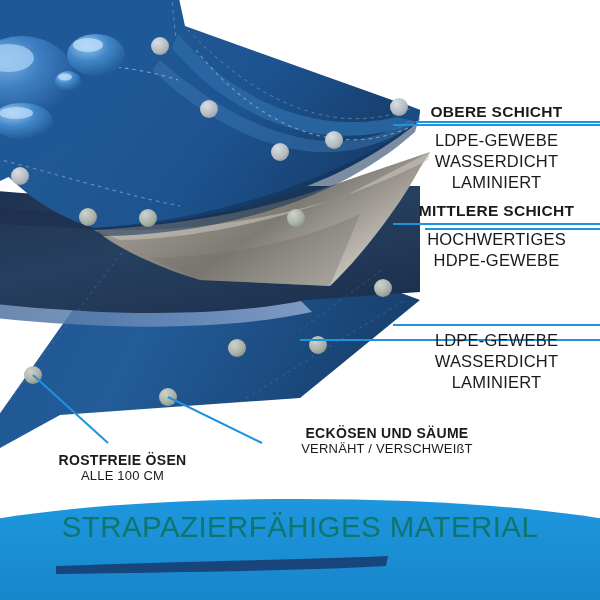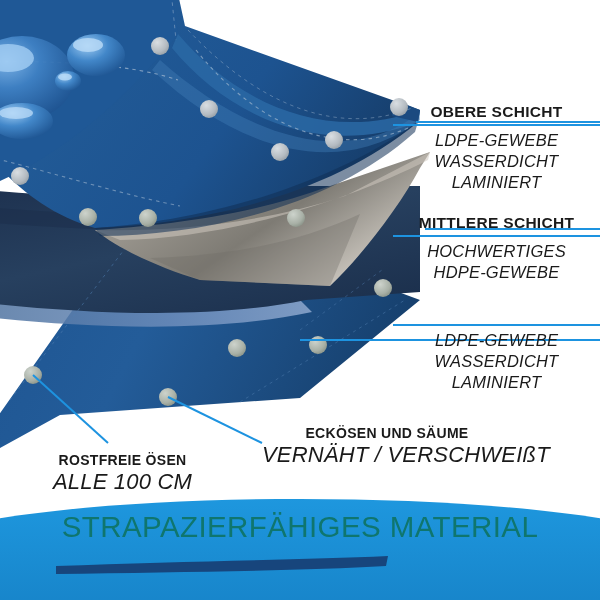--- a/index.html
+++ b/index.html
@@ -41,35 +41,34 @@
     background: #1d93e0;
     margin-top: 3px;
     margin-bottom: 4px;
   }
   .callout-body {
     font-size: 16.5px;
     font-weight: 400;
     line-height: 1.28;
     letter-spacing: 0.2px;
     white-space: nowrap;
-    font-style: italic;
   }
   .right-callout {
     width: 207px;
     left: 393px;
   }
   .right-callout .callout-title { text-align: center; }
   .right-callout .callout-body { text-align: center; }
 
   .bottom-callout .callout-title {
     font-size: 14px;
     font-weight: bold;
   }
   .bottom-callout .callout-body {
-    font-size: 22px;
+    font-size: 13px;
   }
 
   #banner-text {
     position: absolute;
     left: 0;
     top: 512px;
     width: 600px;
     text-align: center;
     color: #0f766e;
     z-index: 6;
@@ -256,21 +255,21 @@
   </svg>
 
   <div class="callout right-callout" style="top:103px;">
     <div class="callout-title">OBERE SCHICHT</div>
     <div class="callout-rule"></div>
     <div class="callout-body">LDPE-GEWEBE</div>
     <div class="callout-body">WASSERDICHT</div>
     <div class="callout-body">LAMINIERT</div>
   </div>
 
-  <div class="callout right-callout" style="top:214px;">
+  <div class="callout right-callout" style="top:202px;">
     <div class="callout-title">MITTLERE SCHICHT</div>
     <div class="callout-rule"></div>
     <div class="callout-body">HOCHWERTIGES</div>
     <div class="callout-body">HDPE-GEWEBE</div>
   </div>
 
   <div class="callout right-callout" style="top:321px;">
     <div class="callout-rule"></div>
     <div class="callout-body">LDPE-GEWEBE</div>
     <div class="callout-body">WASSERDICHT</div>

